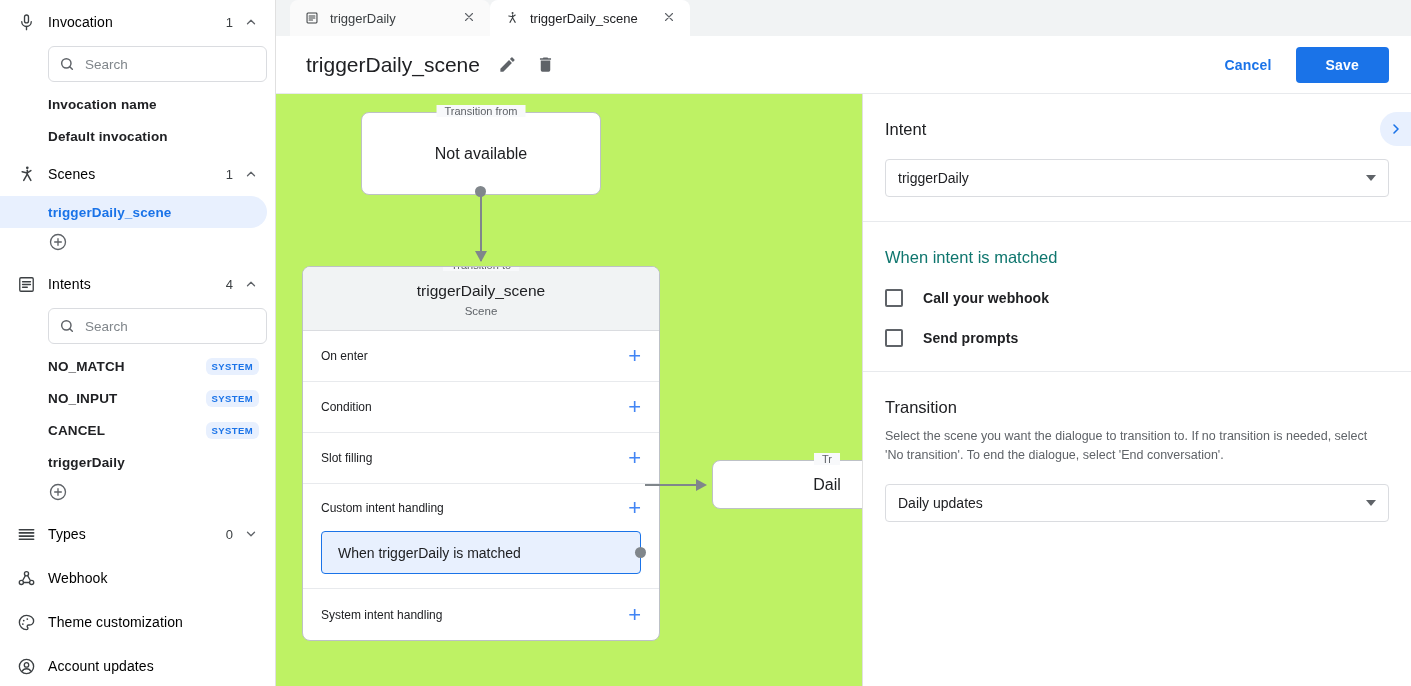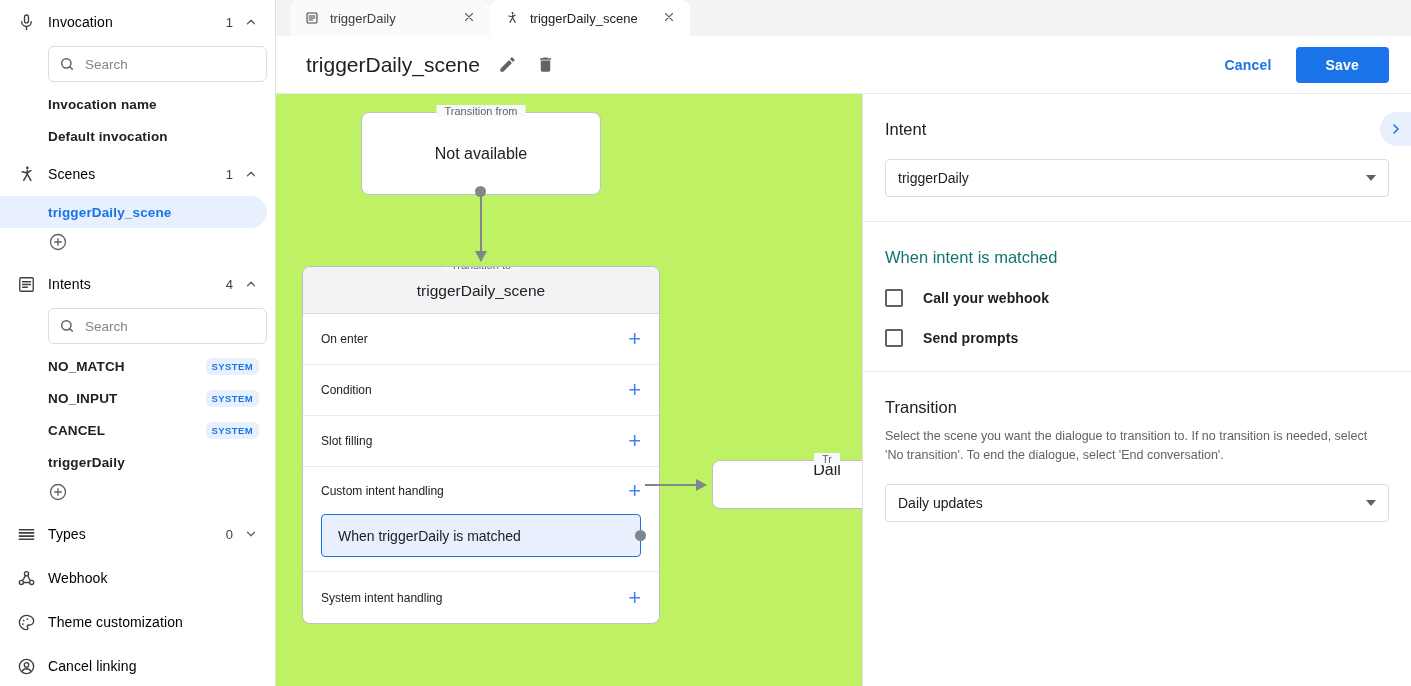--- a/index.html
+++ b/index.html
@@ -156,21 +156,21 @@
   }
   .connector-h { position: absolute; left: 369px; top: 390px; width: 57px; height: 2px; background: #80868b; }
   .arrow-right {
     position: absolute; left: 420px; top: 385px; width: 0; height: 0;
     border-top: 6px solid transparent; border-bottom: 6px solid transparent;
     border-left: 11px solid #80868b;
   }
   .node-to {
     position: absolute; left: 436px; top: 366px; width: 230px; height: 49px;
     border: 1px solid #bdc1c6; border-radius: 8px; background: #fff;
-    display: flex; justify-content: center;
+    display: flex; align-items: center; justify-content: center;
   }
   .node-to .node-legend { background: #f8f9fb; }
   .node-to-text { font-size: 16px; color: #202124; }
 
   
   .rpanel {
     flex: 1; background: #fff; border-left: 1px solid #e0e0e0;
     position: relative; overflow-y: auto;
   }
   .rsec { padding: 26px 22px 24px; border-bottom: 1px solid #e8eaed; }
@@ -355,21 +355,21 @@
       <span class="nav-label">Theme customization</span>
     </div>
     <div class="nav-group-header">
       <span class="nav-icon">
         <svg width="19" height="19" viewBox="0 0 24 24" fill="none" stroke="currentColor" stroke-width="1.7">
           <circle cx="12" cy="12" r="9"></circle>
             <circle cx="12" cy="10" r="2.8"></circle>
             <path d="M6.4 18.4a6.2 6.2 0 0 1 11.2 0"></path>
         </svg>
       </span>
-      <span class="nav-label">Cancel linking</span>
+      <span class="nav-label">Account updates</span>
     </div>
 
   </div>
 
   <div class="main">
 
     <div class="tabbar">
       <div class="tab">
         <span class="tico">
           <svg width="14" height="14" viewBox="0 0 24 24" fill="none" stroke="currentColor" stroke-width="1.8" stroke-linecap="round">
@@ -429,20 +429,21 @@
           <span class="node-from-text">Not available</span>
         </div>
         <div class="dot-top"></div>
         <div class="connector-v"></div>
         <div class="arrow-down"></div>
 
         <div class="node-scene">
           <span class="node-legend">Transition to</span>
           <div class="scene-head">
             <div class="nm">triggerDaily_scene</div>
+            <div class="sb">Scene</div>
           </div>
           <div class="scene-row">
             <span class="rlabel">On enter</span>
             <span class="rplus">+</span>
           </div>
           <div class="scene-row">
             <span class="rlabel">Condition</span>
             <span class="rplus">+</span>
           </div>
           <div class="scene-row">

